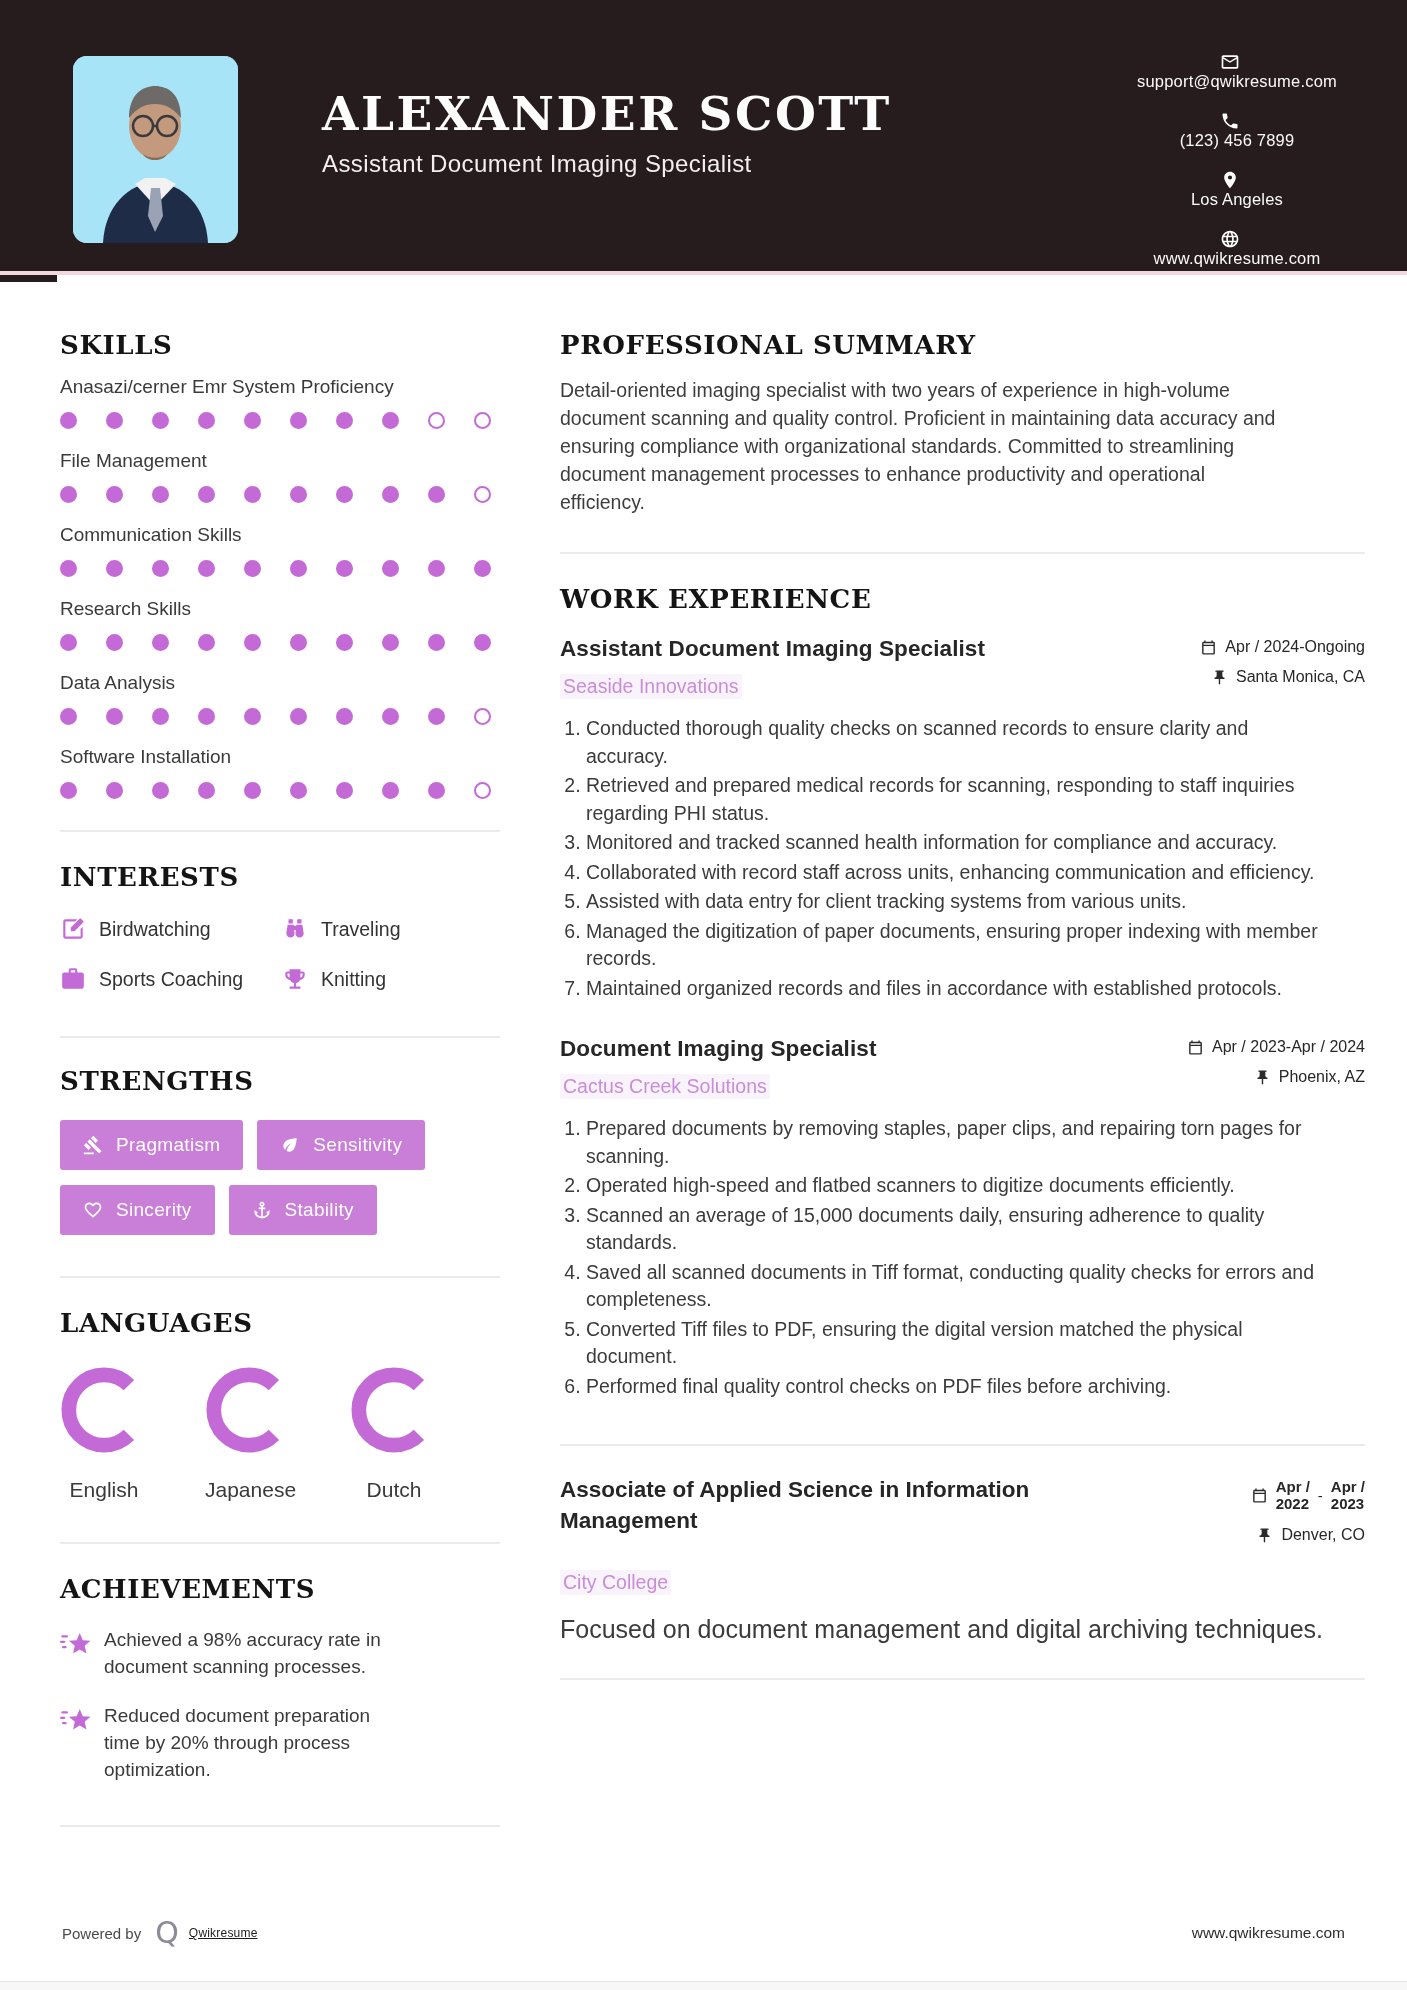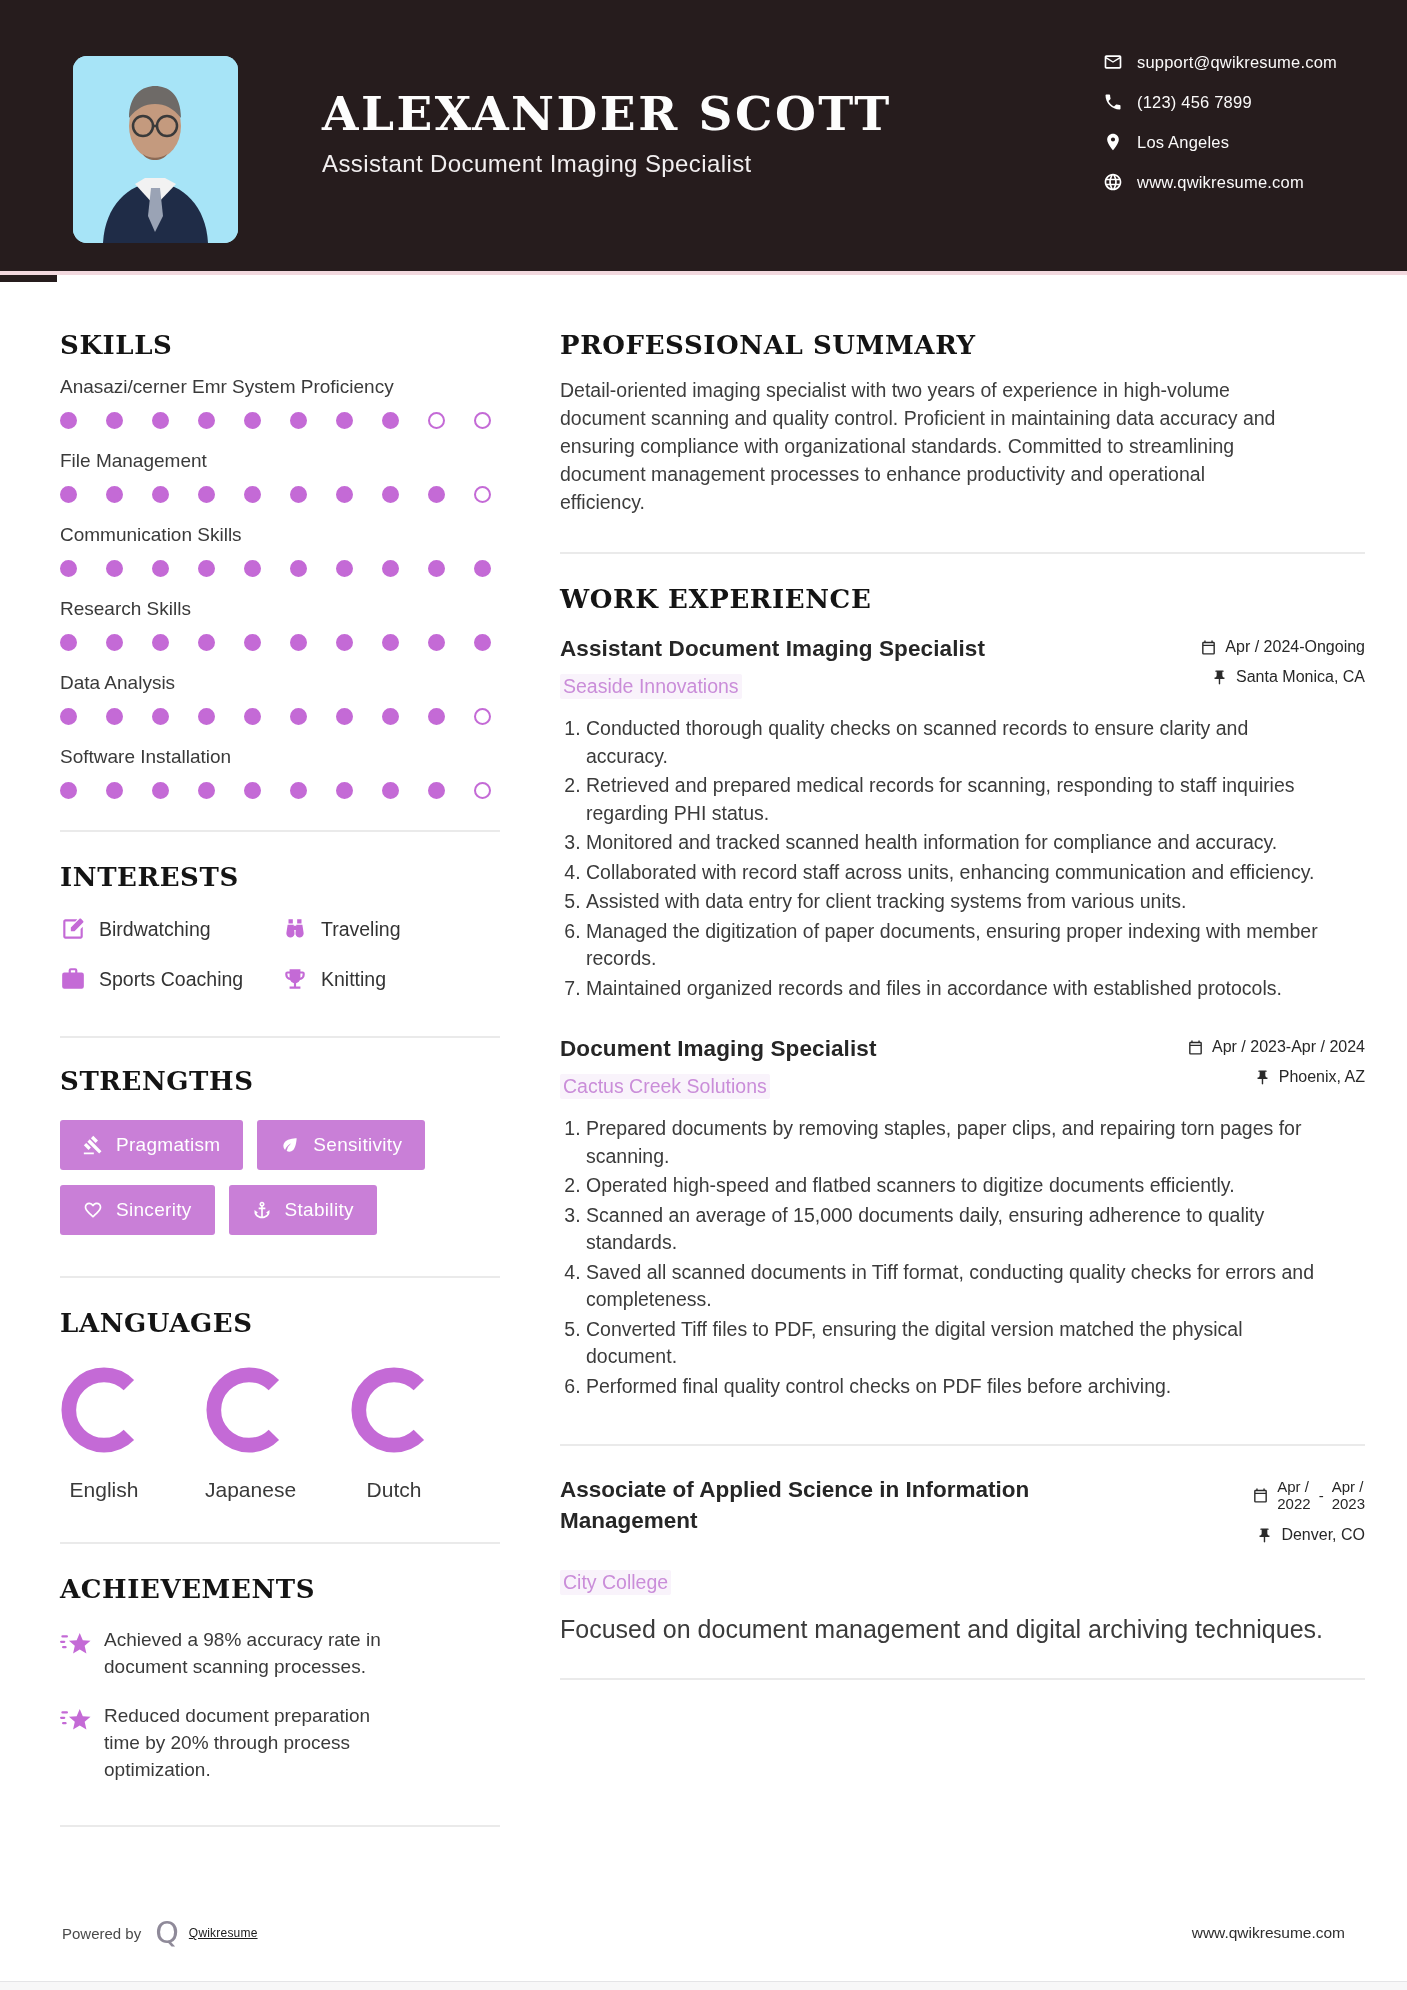--- a/index.html
+++ b/index.html
@@ -8,21 +8,21 @@
   .page { position:relative; width:1407px; height:1990px; margin:0 auto; background:#fff; overflow:hidden; }
 
   
   header { position:relative; height:275px; background:#261c1d; display:flex; align-items:flex-start; border-bottom:4px solid #f2d8de; }
   .photo { position:absolute; left:73px; top:56px; width:165px; height:187px; border-radius:14px; overflow:hidden; background:#a7e4f7; }
   .photo svg { display:block; width:100%; height:100%; }
   .id-block { position:absolute; left:322px; top:88px; }
   .person-name { font-family:"DejaVu Serif","Liberation Serif",serif; font-weight:700; font-size:47px; color:#fdfdfd; letter-spacing:2.5px; line-height:1.1; }
   .person-title { margin-top:10px; font-size:24px; font-weight:400; color:#f2eff0; letter-spacing:.4px; }
   .contact { position:absolute; right:70px; top:52px; list-style:none; }
-  .contact-row { display:flex; align-items:center; margin-bottom:20px; }
+  .contact-row { display:flex; align-items:center; margin-bottom:20px;flex-direction:column; }
   .contact-row .ico { width:20px; height:20px; margin-right:14px; display:inline-flex; }
   .contact-row .ico svg { width:20px; height:20px; fill:#ffffff; }
   .contact-row span.txt { font-size:16.5px; color:#fbfafa; letter-spacing:.2px; }
   .header-notch { position:absolute; left:0; top:275px; width:57px; height:7px; background:#261c1d; }
 
   
   main { display:flex; padding:55px 42px 0 60px; column-gap:60px; }
   .col-left  { width:440px; flex:0 0 440px; }
   .col-right { flex:1 1 auto; min-width:0; }
   section { border-bottom:2px solid #eaeaea; }
@@ -92,21 +92,21 @@
   .job ol li { font-size:19.5px; line-height:27.5px; color:#3b3b3b; margin-bottom:2px; }
 
   #edu-sec { padding:28px 0 34px; }
   #edu-sec h2 { margin-bottom:18px; }
   .edu-head { display:flex; justify-content:space-between; align-items:flex-start; }
   .edu-degree { font-size:22.5px; font-weight:700; color:#262626; max-width:570px; line-height:31px; }
   .edu-meta { flex:0 0 auto; text-align:right; padding-top:4px; }
   .edu-dates { display:flex; justify-content:flex-end; align-items:center; margin-bottom:14px; }
   .edu-dates .ico { width:17px; height:17px; margin-right:8px; display:inline-flex; }
   .edu-dates .ico svg { width:17px; height:17px; fill:#2b2b2b; }
-  .date-stack { display:inline-block; text-align:left; font-size:15px; line-height:17px; color:#272727; }
+  .date-stack { display:inline-block; text-align:left; font-size:15px; line-height:17px; color:#272727;font-weight:bold; }
   .date-dash { margin:0 8px; color:#272727; font-size:15px; }
   .edu-school { display:inline-block; margin-top:14px; font-size:19.5px; color:#ca8dd9; background:rgba(201,141,217,.10); padding:1px 3px; border-radius:2px; }
   .edu-desc { margin-top:20px; font-size:25px; color:#3b3b3b; }
 
   
   footer { position:absolute; left:0; right:0; bottom:42px; display:flex; align-items:center; padding:0 62px; }
   .powered { font-size:15px; color:#4a4a4a; }
   .qlogo { font-family:"DejaVu Sans","Liberation Sans",sans-serif; font-size:30px; font-weight:400; color:#8f8a99; margin:0 10px 0 14px; line-height:1; }
   .brand { font-size:12px; color:#1c1c1c; text-decoration:underline; letter-spacing:.2px; }
   .site { margin-left:auto; font-size:15.5px; color:#2e2e2e; }

